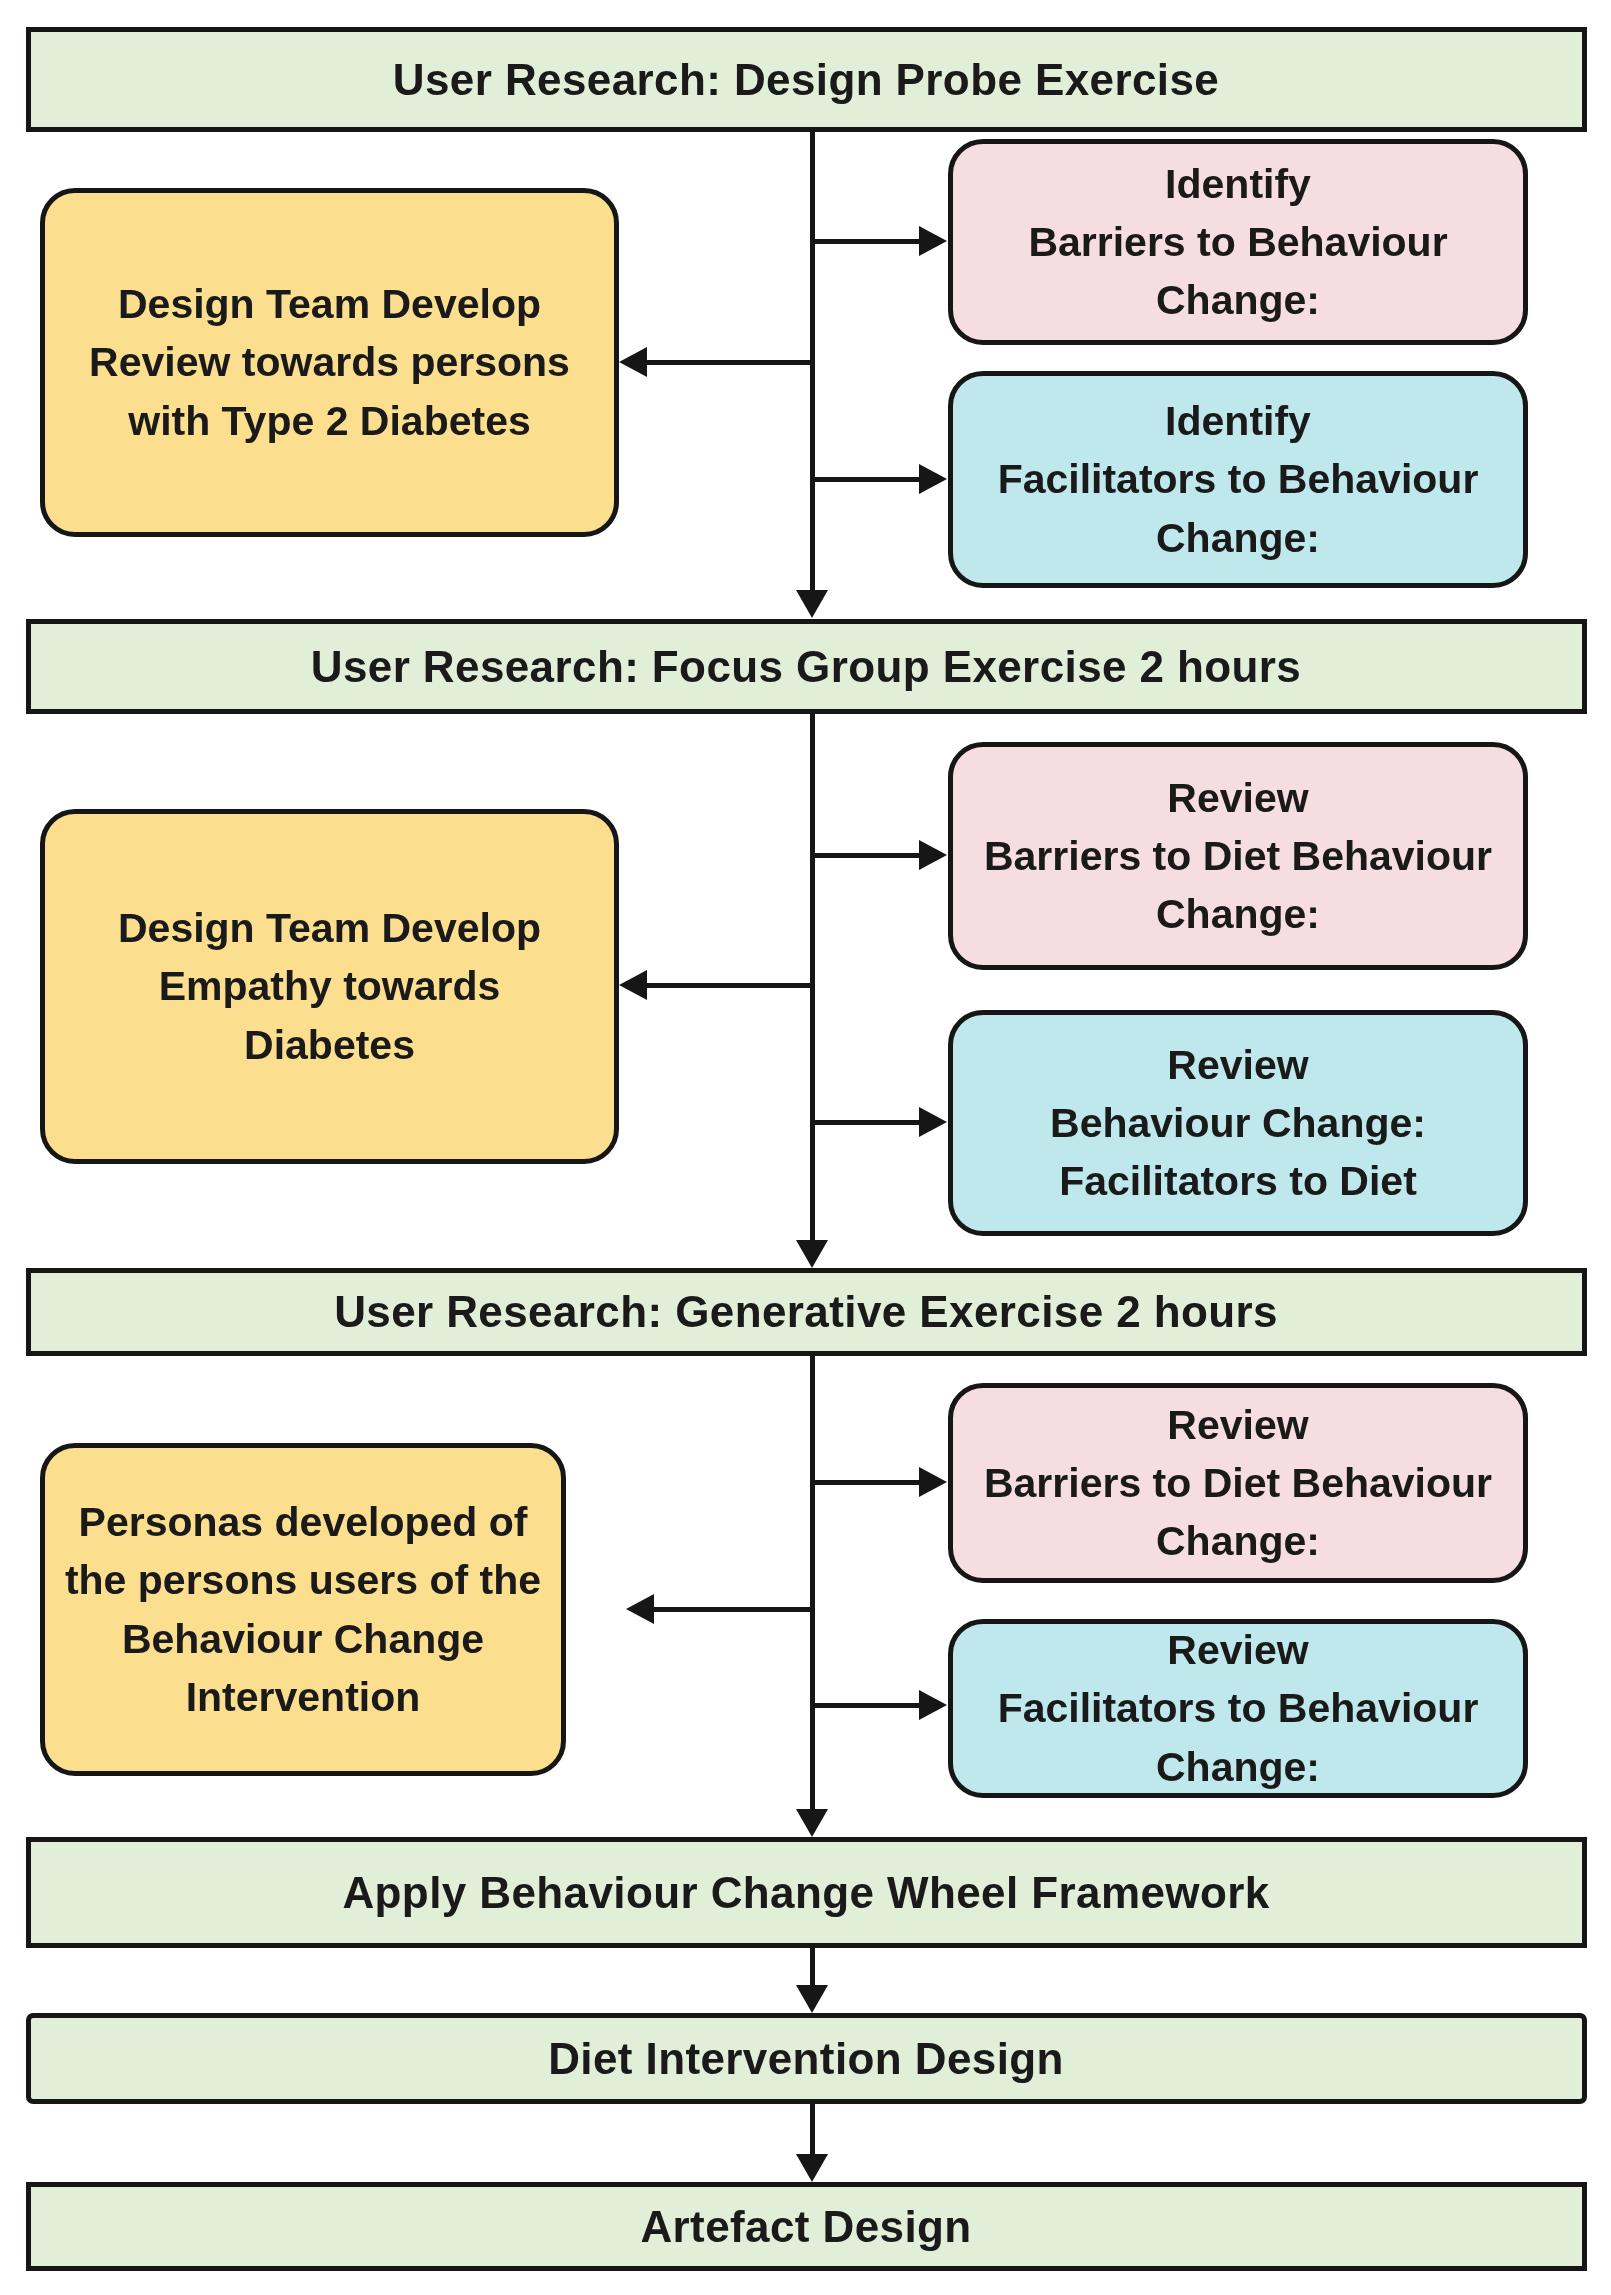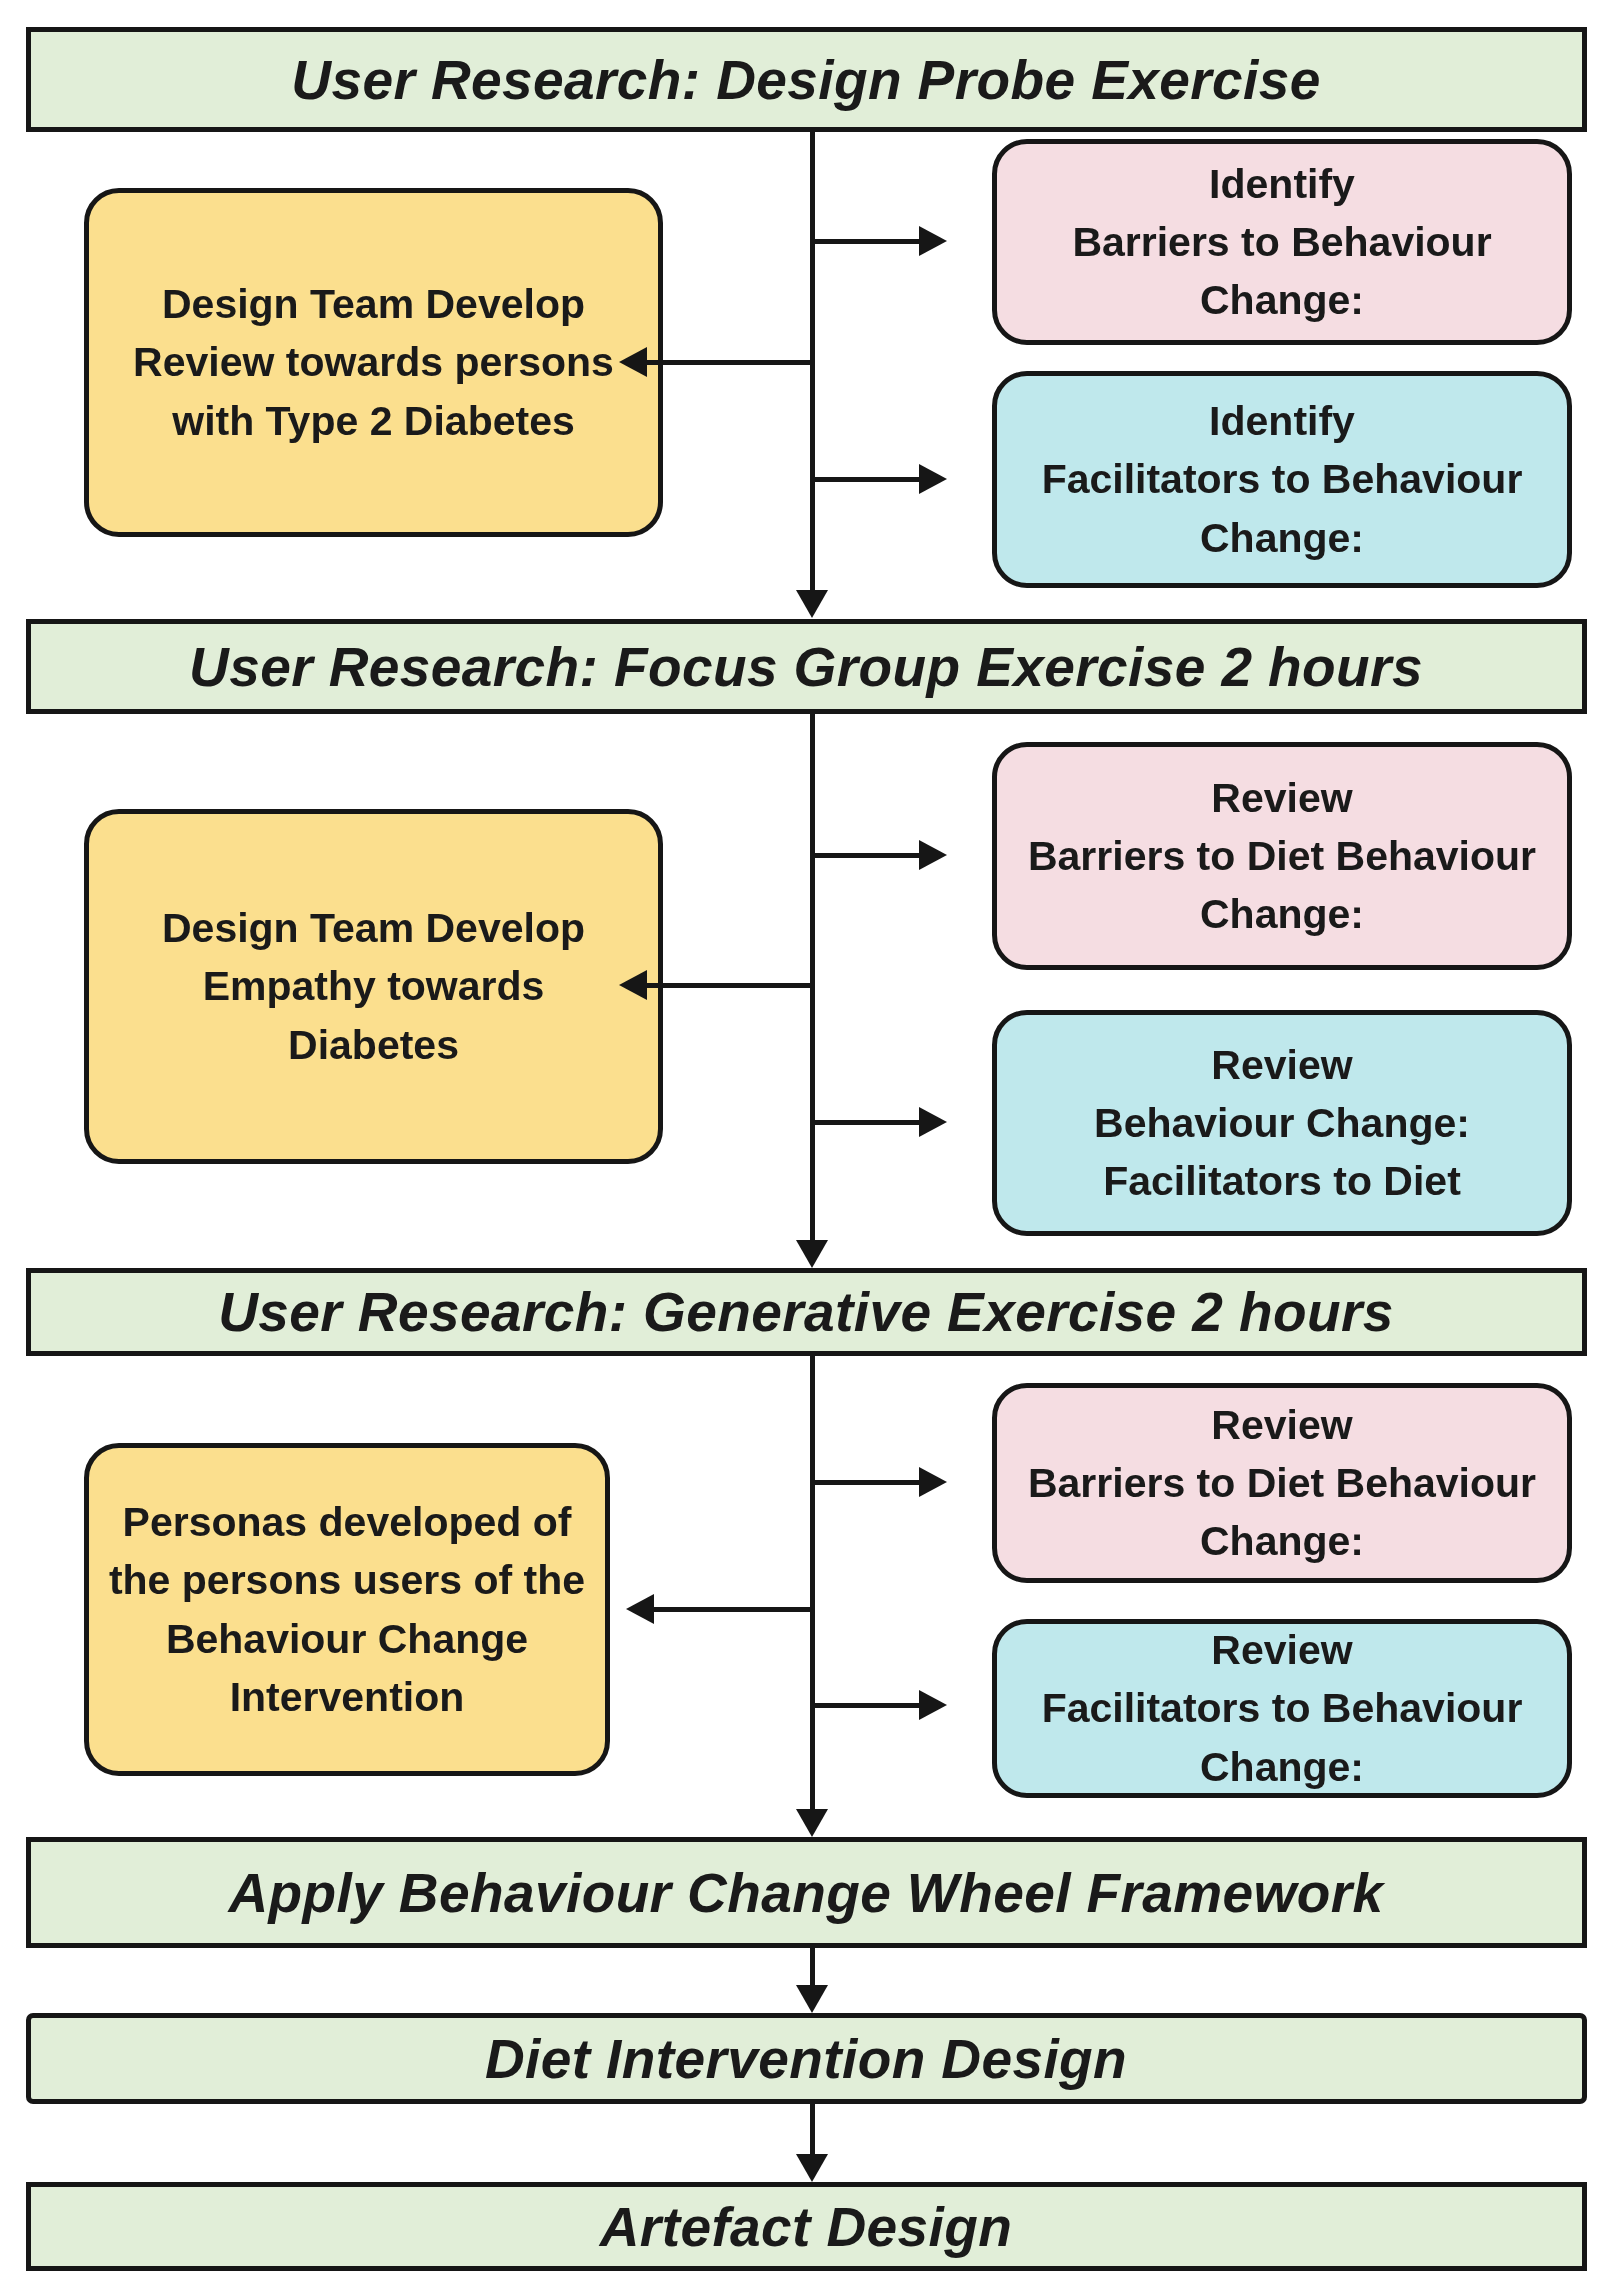--- a/index.html
+++ b/index.html
@@ -21,37 +21,35 @@
     left: 25.5px;
     width: 1561px;
     box-sizing: border-box;
     background: var(--banner-fill, #e1eed8);
     border: 5px solid #161616;
     display: flex;
     align-items: center;
     justify-content: center;
   }
   .banner-label {
-    font-size: 55px;
+    font-size: 44px;
     font-weight: 600;
     white-space: nowrap;
     letter-spacing: 0.4px;
-    font-style: italic;
   }
   .box {
     position: absolute;
     box-sizing: border-box;
     border: 5px solid #161616;
     border-radius: 35px;
     display: flex;
     flex-direction: column;
     align-items: center;
     justify-content: center;
     text-align: center;
-    margin-left: 44px;
   }
   .box .line {
     font-size: 41px;
     font-weight: 600;
     line-height: 1.42;
     white-space: nowrap;
   }
   .yellow { background: var(--yellow-fill, #fbdf8e); }
   .pink   { background: var(--pink-fill, #f5dde2); }
   .cyan   { background: var(--cyan-fill, #bfe8ec); }

